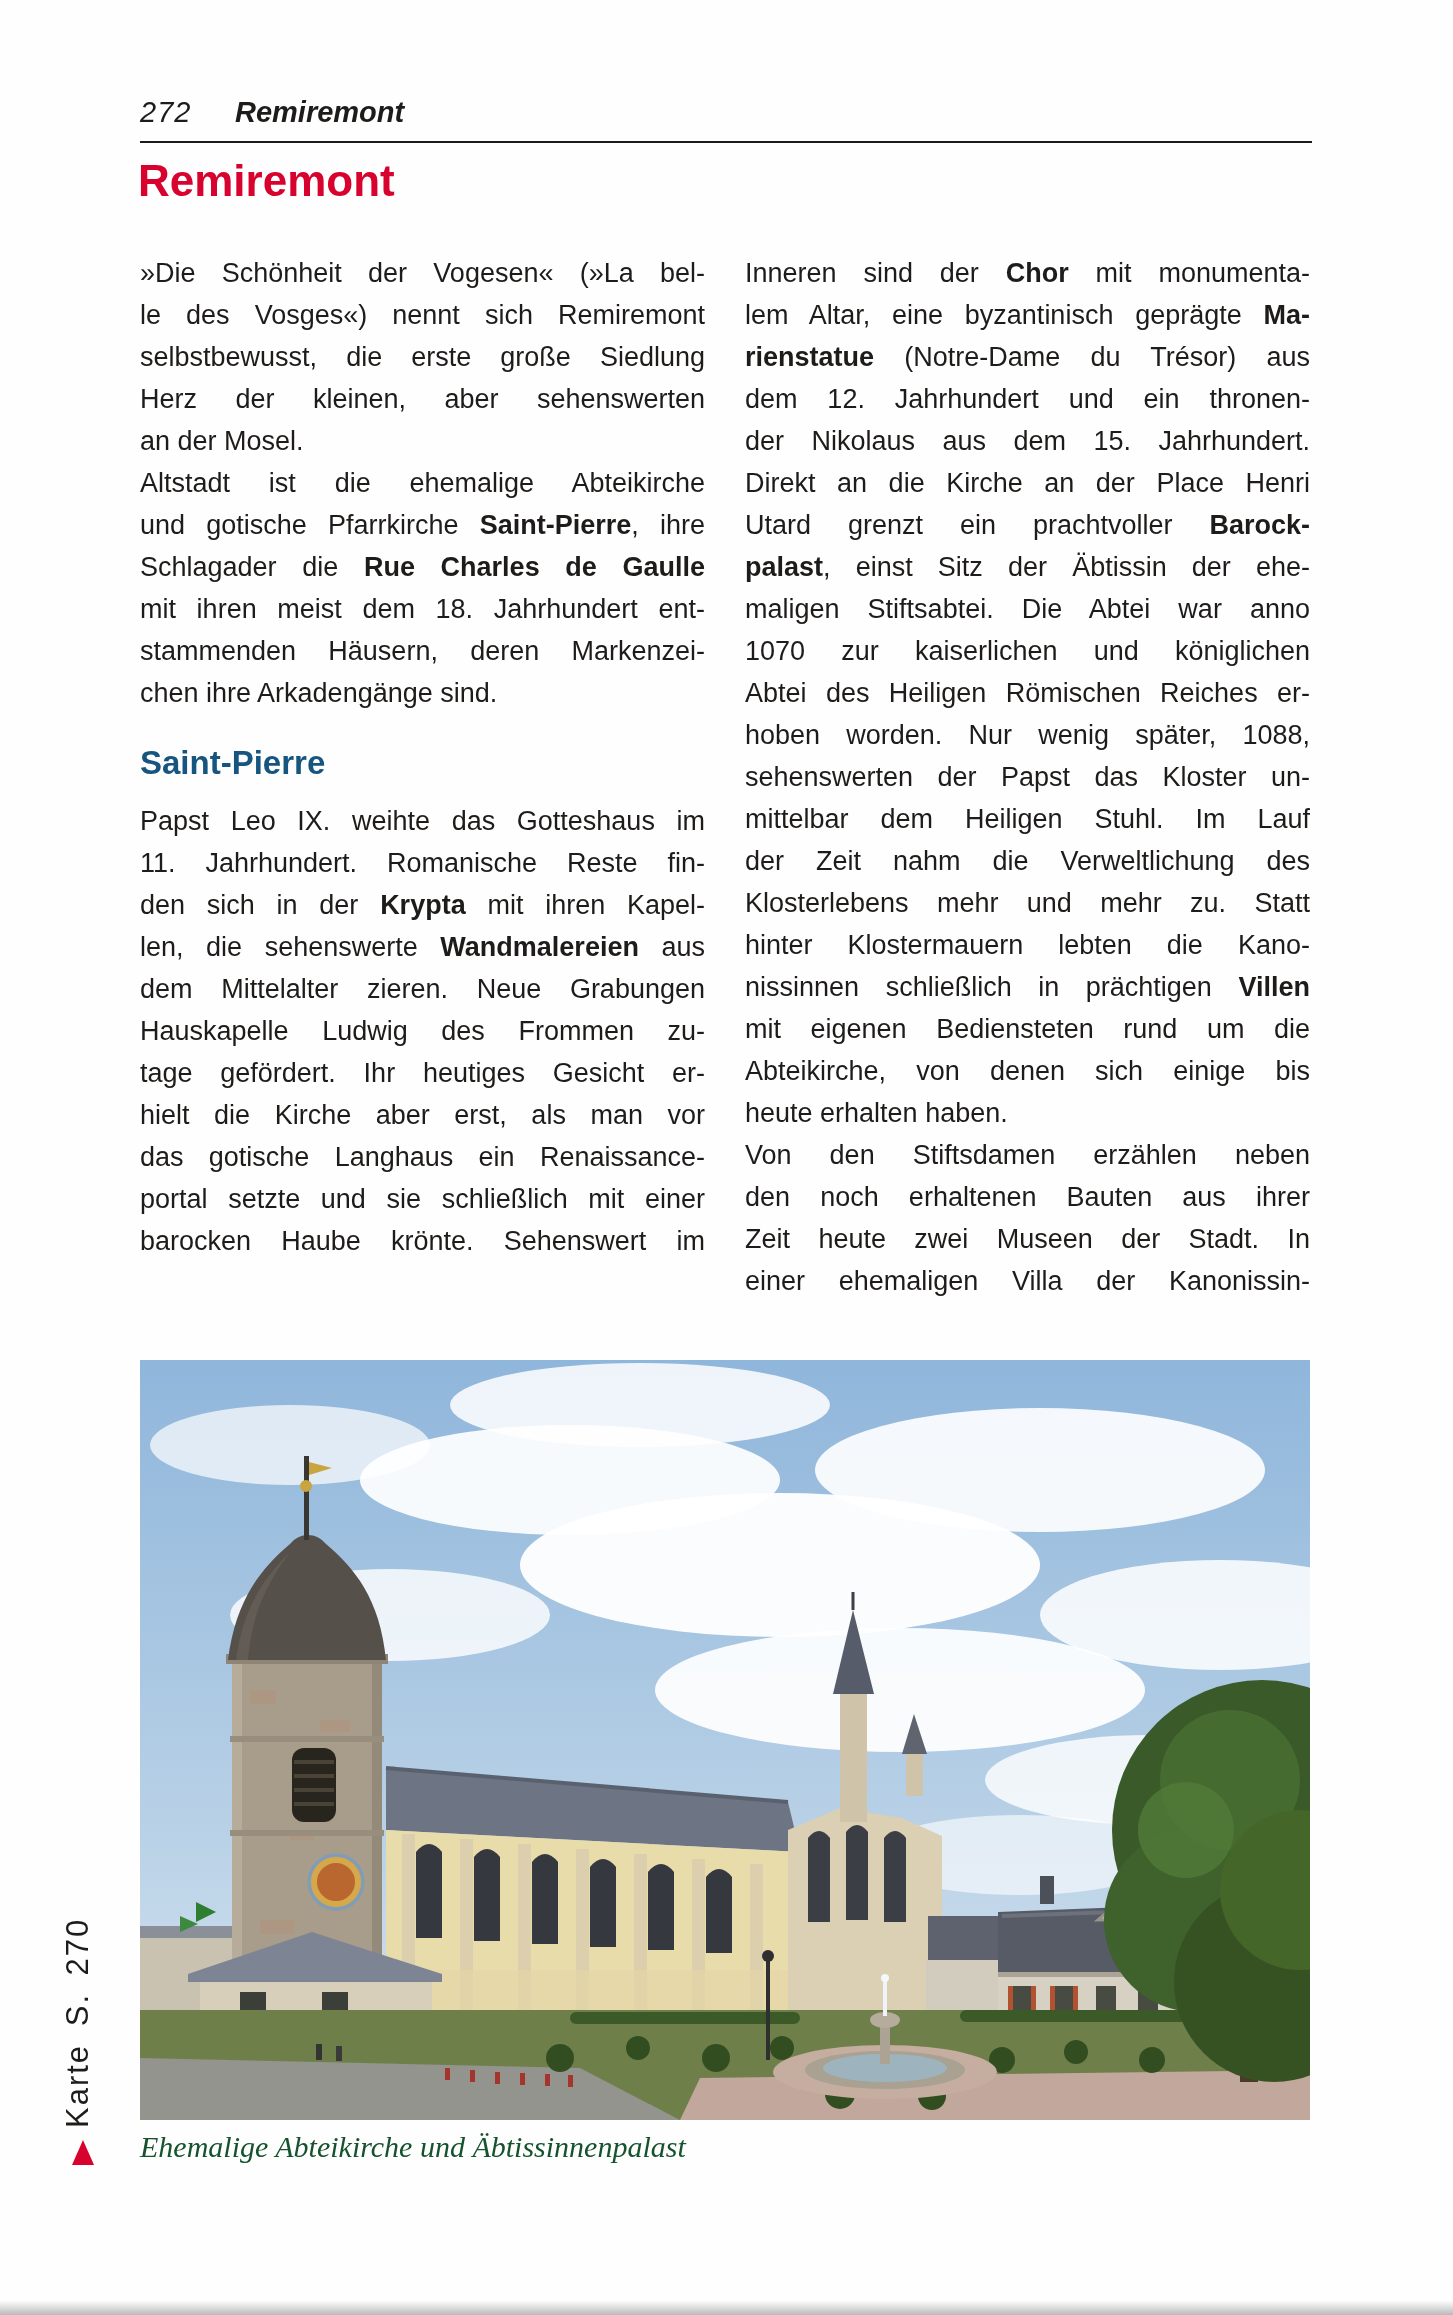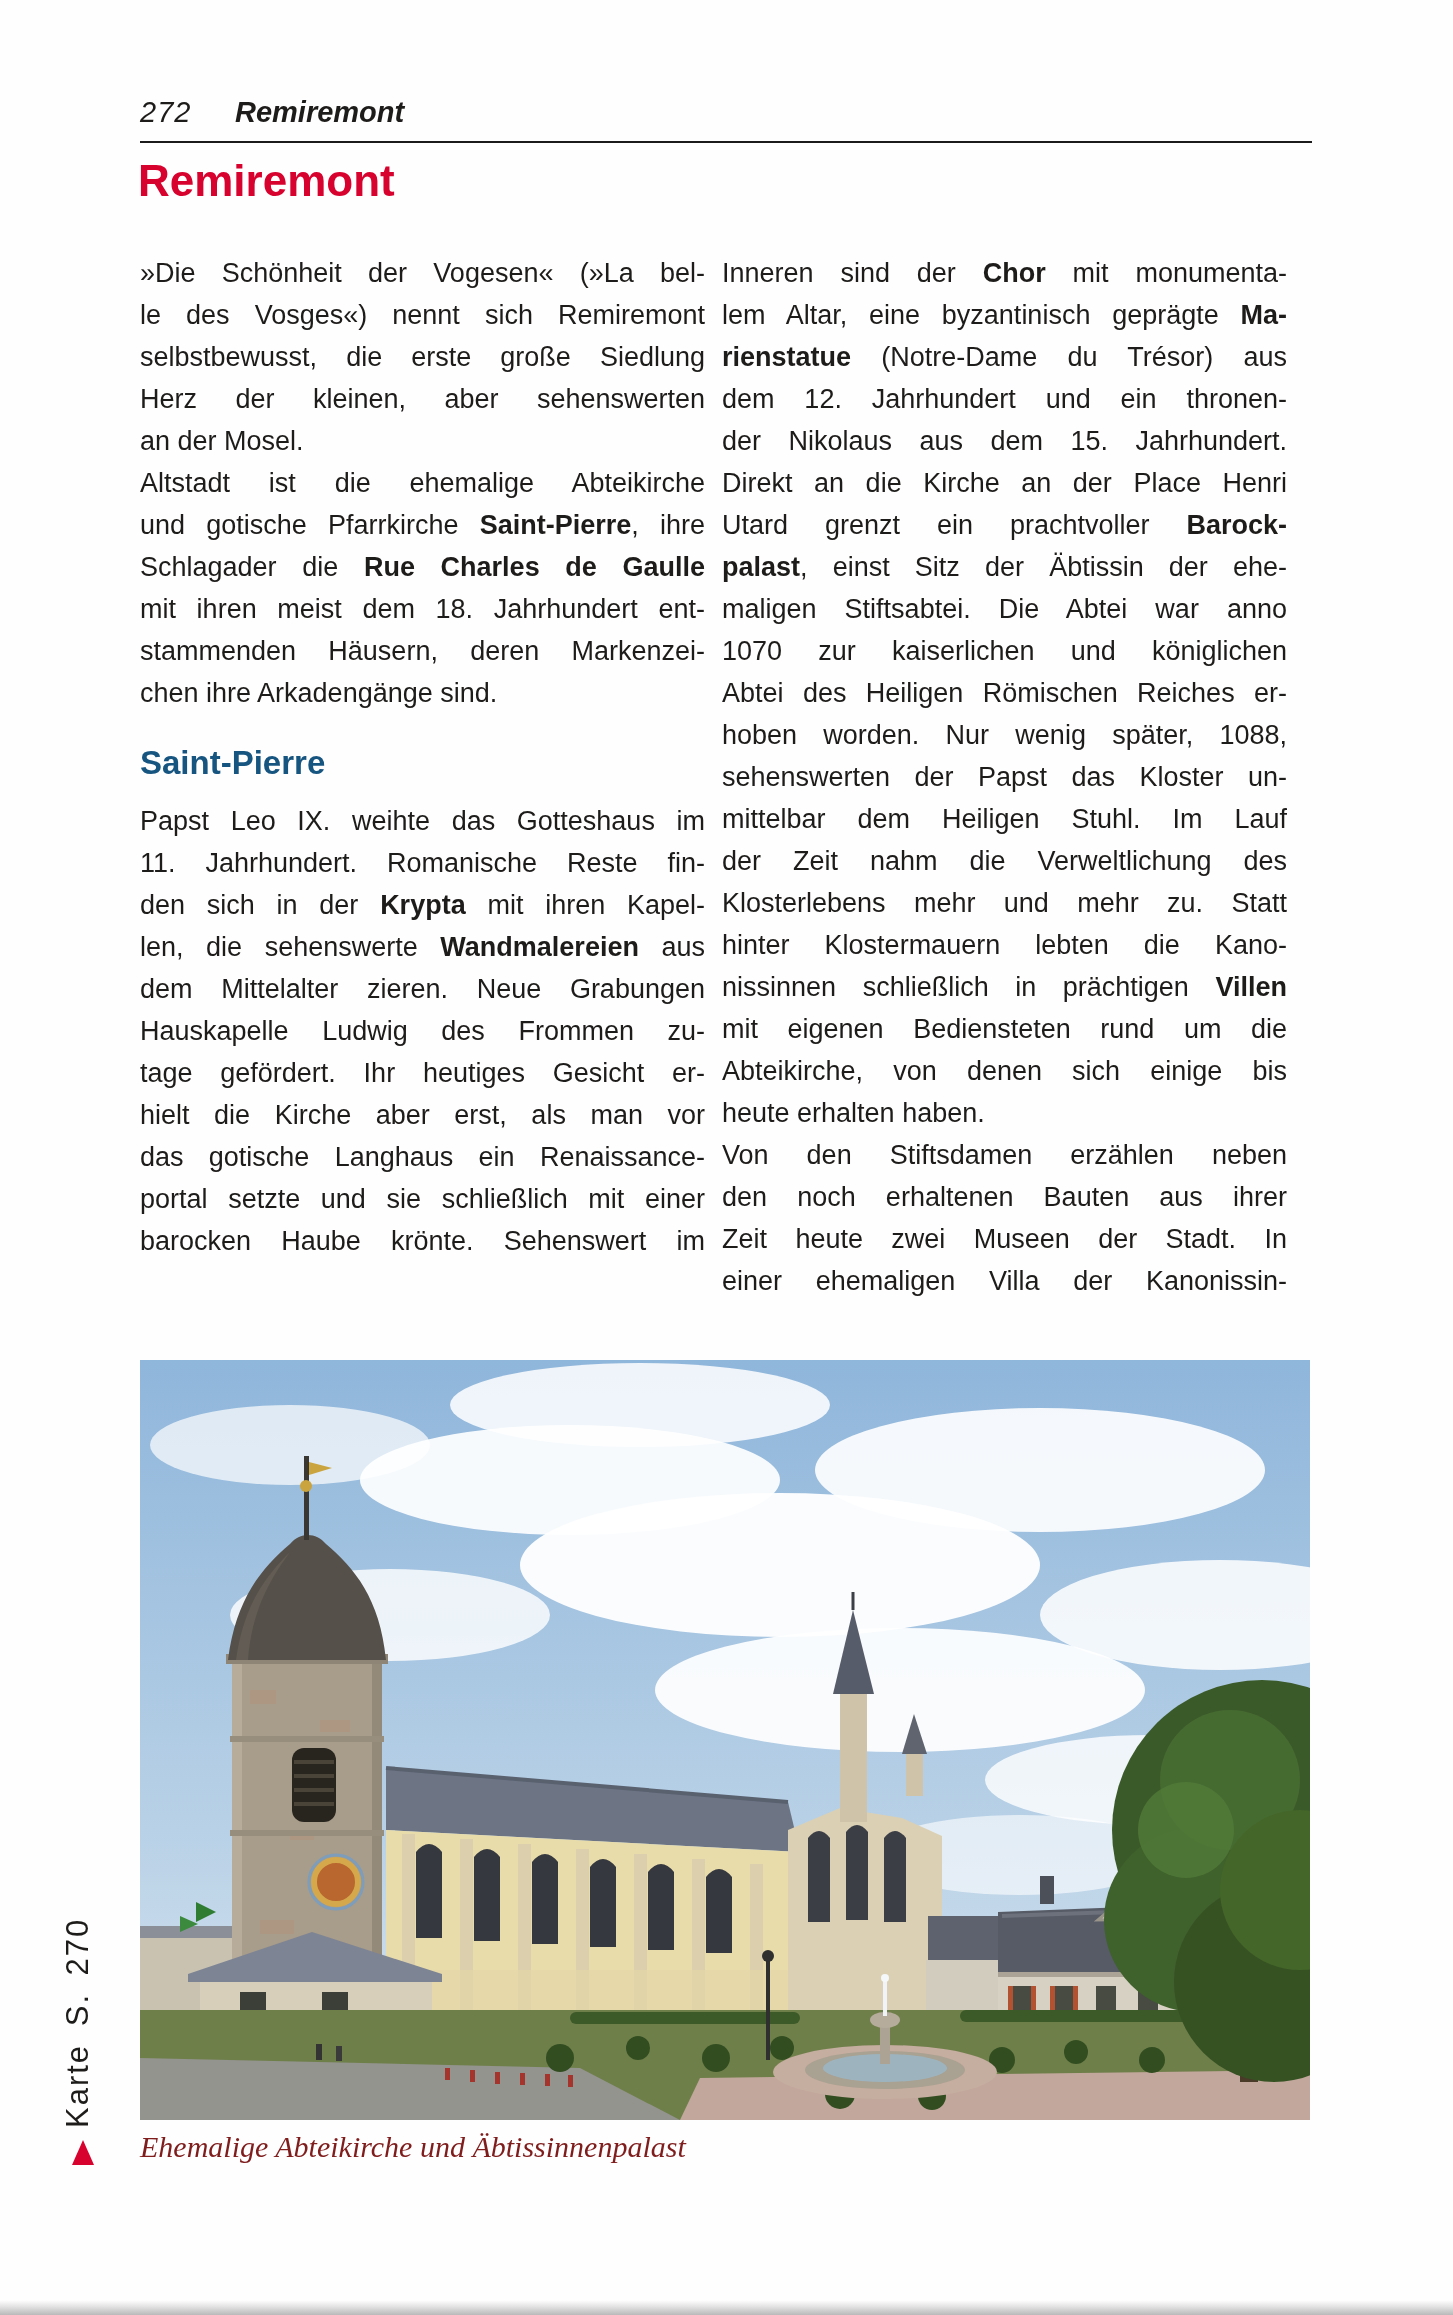--- a/index.html
+++ b/index.html
@@ -8,31 +8,31 @@
     font-family:"Liberation Sans",sans-serif;color:#1d1c1a;overflow:hidden;
   }
   
   .runhead{position:absolute;left:140px;top:96px;width:1170px;height:40px;font-size:29px;font-style:italic;}
   .runhead .pnum{position:absolute;left:0;top:0;font-weight:400;letter-spacing:1px;}
   .runhead .rhead{position:absolute;left:95px;top:0;font-weight:bold;}
   .headrule{position:absolute;left:140px;top:141px;width:1172px;height:2px;background:#1b1b1b;}
   
   .page-title{position:absolute;left:138px;top:156px;font-size:44px;font-weight:bold;color:var(--red,#d8022e);letter-spacing:0px;}
   
-  .cols{position:absolute;left:140px;top:252px;width:1170px;display:flex;gap:17px;}
+  .cols{position:absolute;left:140px;top:252px;width:1170px;display:flex;gap:40px;}
   .col{width:565px;}
   .tl{font-size:27px;line-height:42px;height:42px;overflow:hidden;text-align:justify;text-align-last:justify;}
   .tl.nl{text-align-last:left;}
   .tl b{font-weight:bold;}
   .subhead{margin-top:30px;margin-bottom:12px;height:44px;font-size:33px;font-weight:bold;color:var(--blue,#175581);}
   
   .photo{position:absolute;left:140px;top:1360px;width:1170px;height:760px;overflow:hidden;background:#9cbedd;}
   .photo svg{display:block;width:100%;height:100%;}
   
-  .caption{position:absolute;left:140px;top:2130px;width:1170px;font-family:"Liberation Serif",serif;font-style:italic;font-size:30px;color:#7f1d1d;}
+  .caption{position:absolute;left:140px;top:2130px;width:1170px;font-family:"Liberation Serif",serif;font-style:italic;font-size:30px;color:#14532d;}
   .tri-up{position:absolute;left:72px;top:2140px;width:0;height:0;
     border-left:11px solid transparent;border-right:11px solid transparent;
     border-bottom:25px solid var(--red,#d8022e);}
   
   .maptab{position:absolute;left:60px;top:2128px;transform-origin:0 0;transform:rotate(-90deg);
     white-space:nowrap;font-size:31px;letter-spacing:2px;word-spacing:7px;color:#1d1c1a;}
   
   .page-edge{position:absolute;left:0;right:0;bottom:0;height:15px;
     background:linear-gradient(to bottom,#ffffff 0%,#e2e2e2 45%,#b9b9b9 100%);}
 </style>

